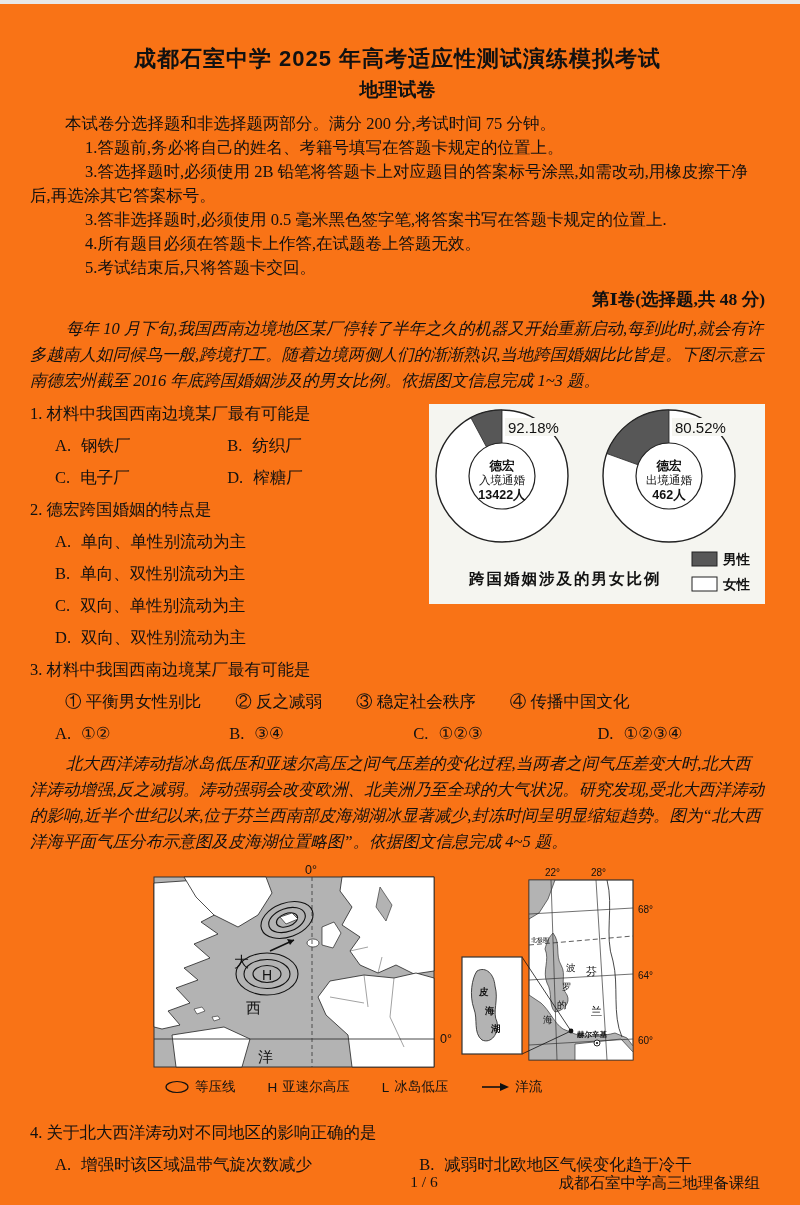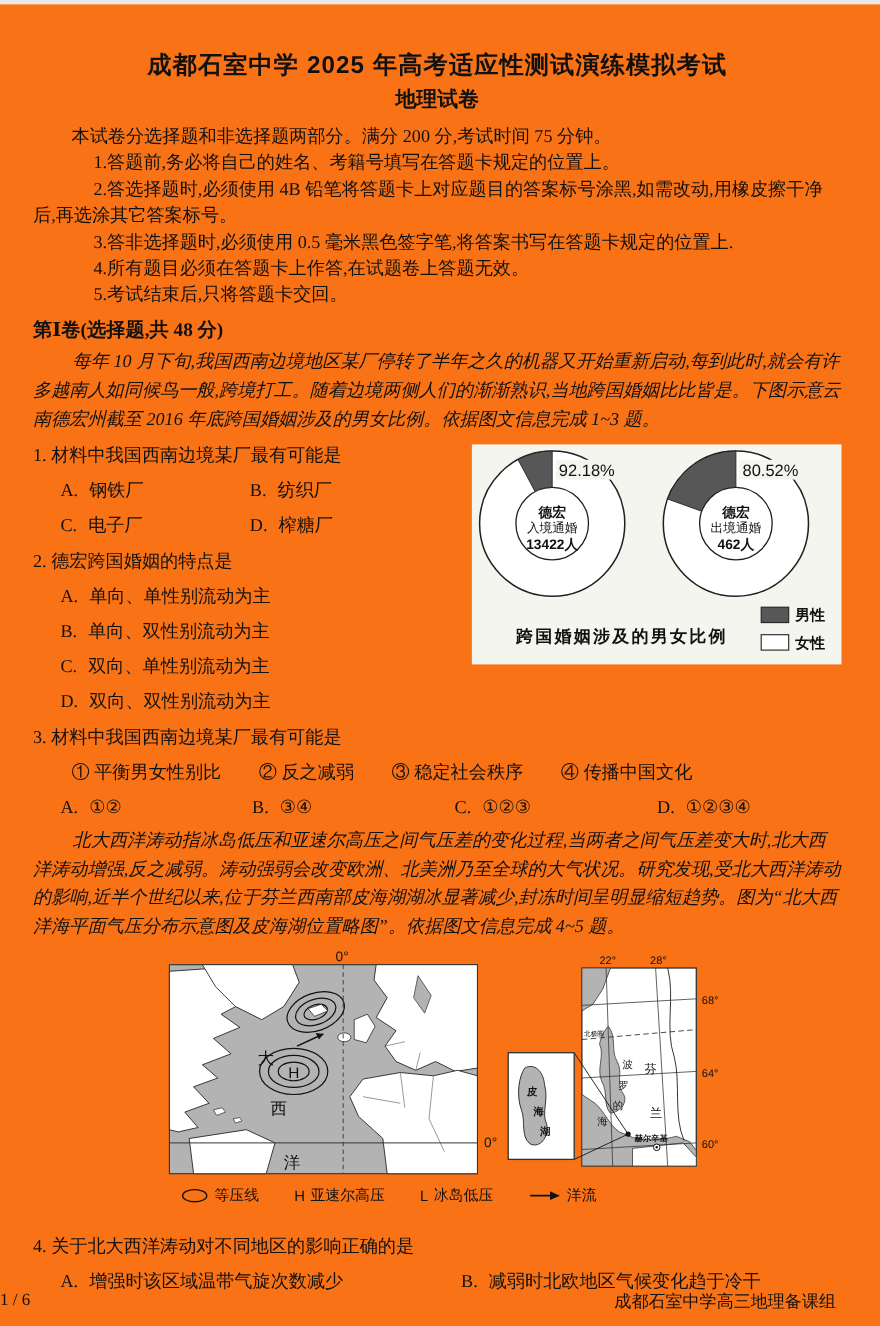--- a/index.html
+++ b/index.html
@@ -5,21 +5,21 @@
   html,body{margin:0;padding:0;background:#e8e8e8;}
   .page{position:relative;width:800px;height:1205px;margin:4px auto;background:#f97316;
         color:#111;font-family:"Liberation Serif","DejaVu Serif",serif;font-size:16.5px;
         padding:40px 35px 0 30px;box-sizing:border-box;overflow:hidden;}
   .title{font-family:"Liberation Sans","DejaVu Sans",sans-serif;font-weight:bold;
          font-size:22px;text-align:center;margin:0;letter-spacing:1px;}
   .subtitle{font-family:"Liberation Sans","DejaVu Sans",sans-serif;font-weight:bold;
          font-size:19px;text-align:center;margin:3px 0 9px;}
   .summary,.notice{margin:0;line-height:24px;text-indent:35px;}
   .note{margin:0;line-height:24px;text-indent:55px;}
-  .sec-head{text-align:left;font-weight:bold;font-size:17.5px;margin:7px 0 3px;}
+  .sec-head{text-align:right;font-weight:bold;font-size:17.5px;margin:7px 0 3px;}
   .instruction{font-weight:bold;margin:0;line-height:24px;text-indent:35px;}
   .passage{font-style:italic;margin:5px 0 2px;line-height:26px;text-indent:36px;}
   .block1{overflow:visible;}
   .figure1{float:right;width:336px;height:200px;margin:2px 0 4px 6px;background:#f5f5f0;}
   .qrow{margin:8px 0 0;line-height:24px;}
   .optline{margin:8px 0 0 25px;line-height:24px;}
   .opt2{display:inline-block;width:168px;}
   .optlabel{margin-right:10px;}
   .q3items{margin:8px 0 0 35px;line-height:24px;}
   .q3items .itm{margin-right:30px;}
@@ -27,36 +27,36 @@
   .q3ans .a2{display:inline-block;width:180px;}
   .q3ans .a3{display:inline-block;width:180px;}
   .q4opt .o1{display:inline-block;width:360px;}
   .maps{position:relative;height:250px;margin-top:8px;}
   .leftmap{position:absolute;left:122px;top:0;width:316px;}
   .map-legend{display:flex;align-items:center;margin:4px 0 0 12px;
               font-family:"Liberation Sans","DejaVu Sans",sans-serif;font-size:13.5px;gap:6px;}
   .map-legend .li{display:flex;align-items:center;margin-right:26px;gap:5px;white-space:nowrap;}
   .rightmap{position:absolute;left:425px;top:2px;}
   .footer{position:absolute;left:0;bottom:14px;width:100%;height:22px;font-size:15.5px;}
-  .page-num{position:absolute;left:0;right:0;}
+  .page-num{position:absolute;left:0;right:0;text-align:center;padding-left:48px;}
   .group{position:absolute;right:40px;}
   svg text{font-family:"Liberation Sans","DejaVu Sans",sans-serif;}
   svg text.serifed{font-family:"Liberation Serif","DejaVu Serif",serif;}
 </style>
 </head>
 <body>
 
 <div class="page">
 
   <h1 class="title">成都石室中学 2025 年高考适应性测试演练模拟考试</h1>
   <h2 class="subtitle">地理试卷</h2>
 
   <p class="summary">本试卷分选择题和非选择题两部分。满分 200 分,考试时间 75 分钟。</p>
   <p class="note">1.答题前,务必将自己的姓名、考籍号填写在答题卡规定的位置上。</p>
-  <p class="note">2.答选择题时,必须使用 4B 铅笔将答题卡上对应题目的答案标号涂黑,如需改动,用橡皮擦干净后,再选涂其它答案标号。</p>
+  <p class="note">3.答选择题时,必须使用 2B 铅笔将答题卡上对应题目的答案标号涂黑,如需改动,用橡皮擦干净后,再选涂其它答案标号。</p>
   <p class="note">3.答非选择题时,必须使用 0.5 毫米黑色签字笔,将答案书写在答题卡规定的位置上.</p>
   <p class="note">4.所有题目必须在答题卡上作答,在试题卷上答题无效。</p>
   <p class="note">5.考试结束后,只将答题卡交回。</p>
 
   <div class="sec-head">第Ⅰ卷(选择题,共 48 分)</div>
 
   <p class="passage">每年 10 月下旬,我国西南边境地区某厂停转了半年之久的机器又开始重新启动,每到此时,就会有许多越南人如同候鸟一般,跨境打工。随着边境两侧人们的渐渐熟识,当地跨国婚姻比比皆是。下图示意云南德宏州截至 2016 年底跨国婚姻涉及的男女比例。依据图文信息完成 1~3 题。</p>
 
   <div class="block1">
 

